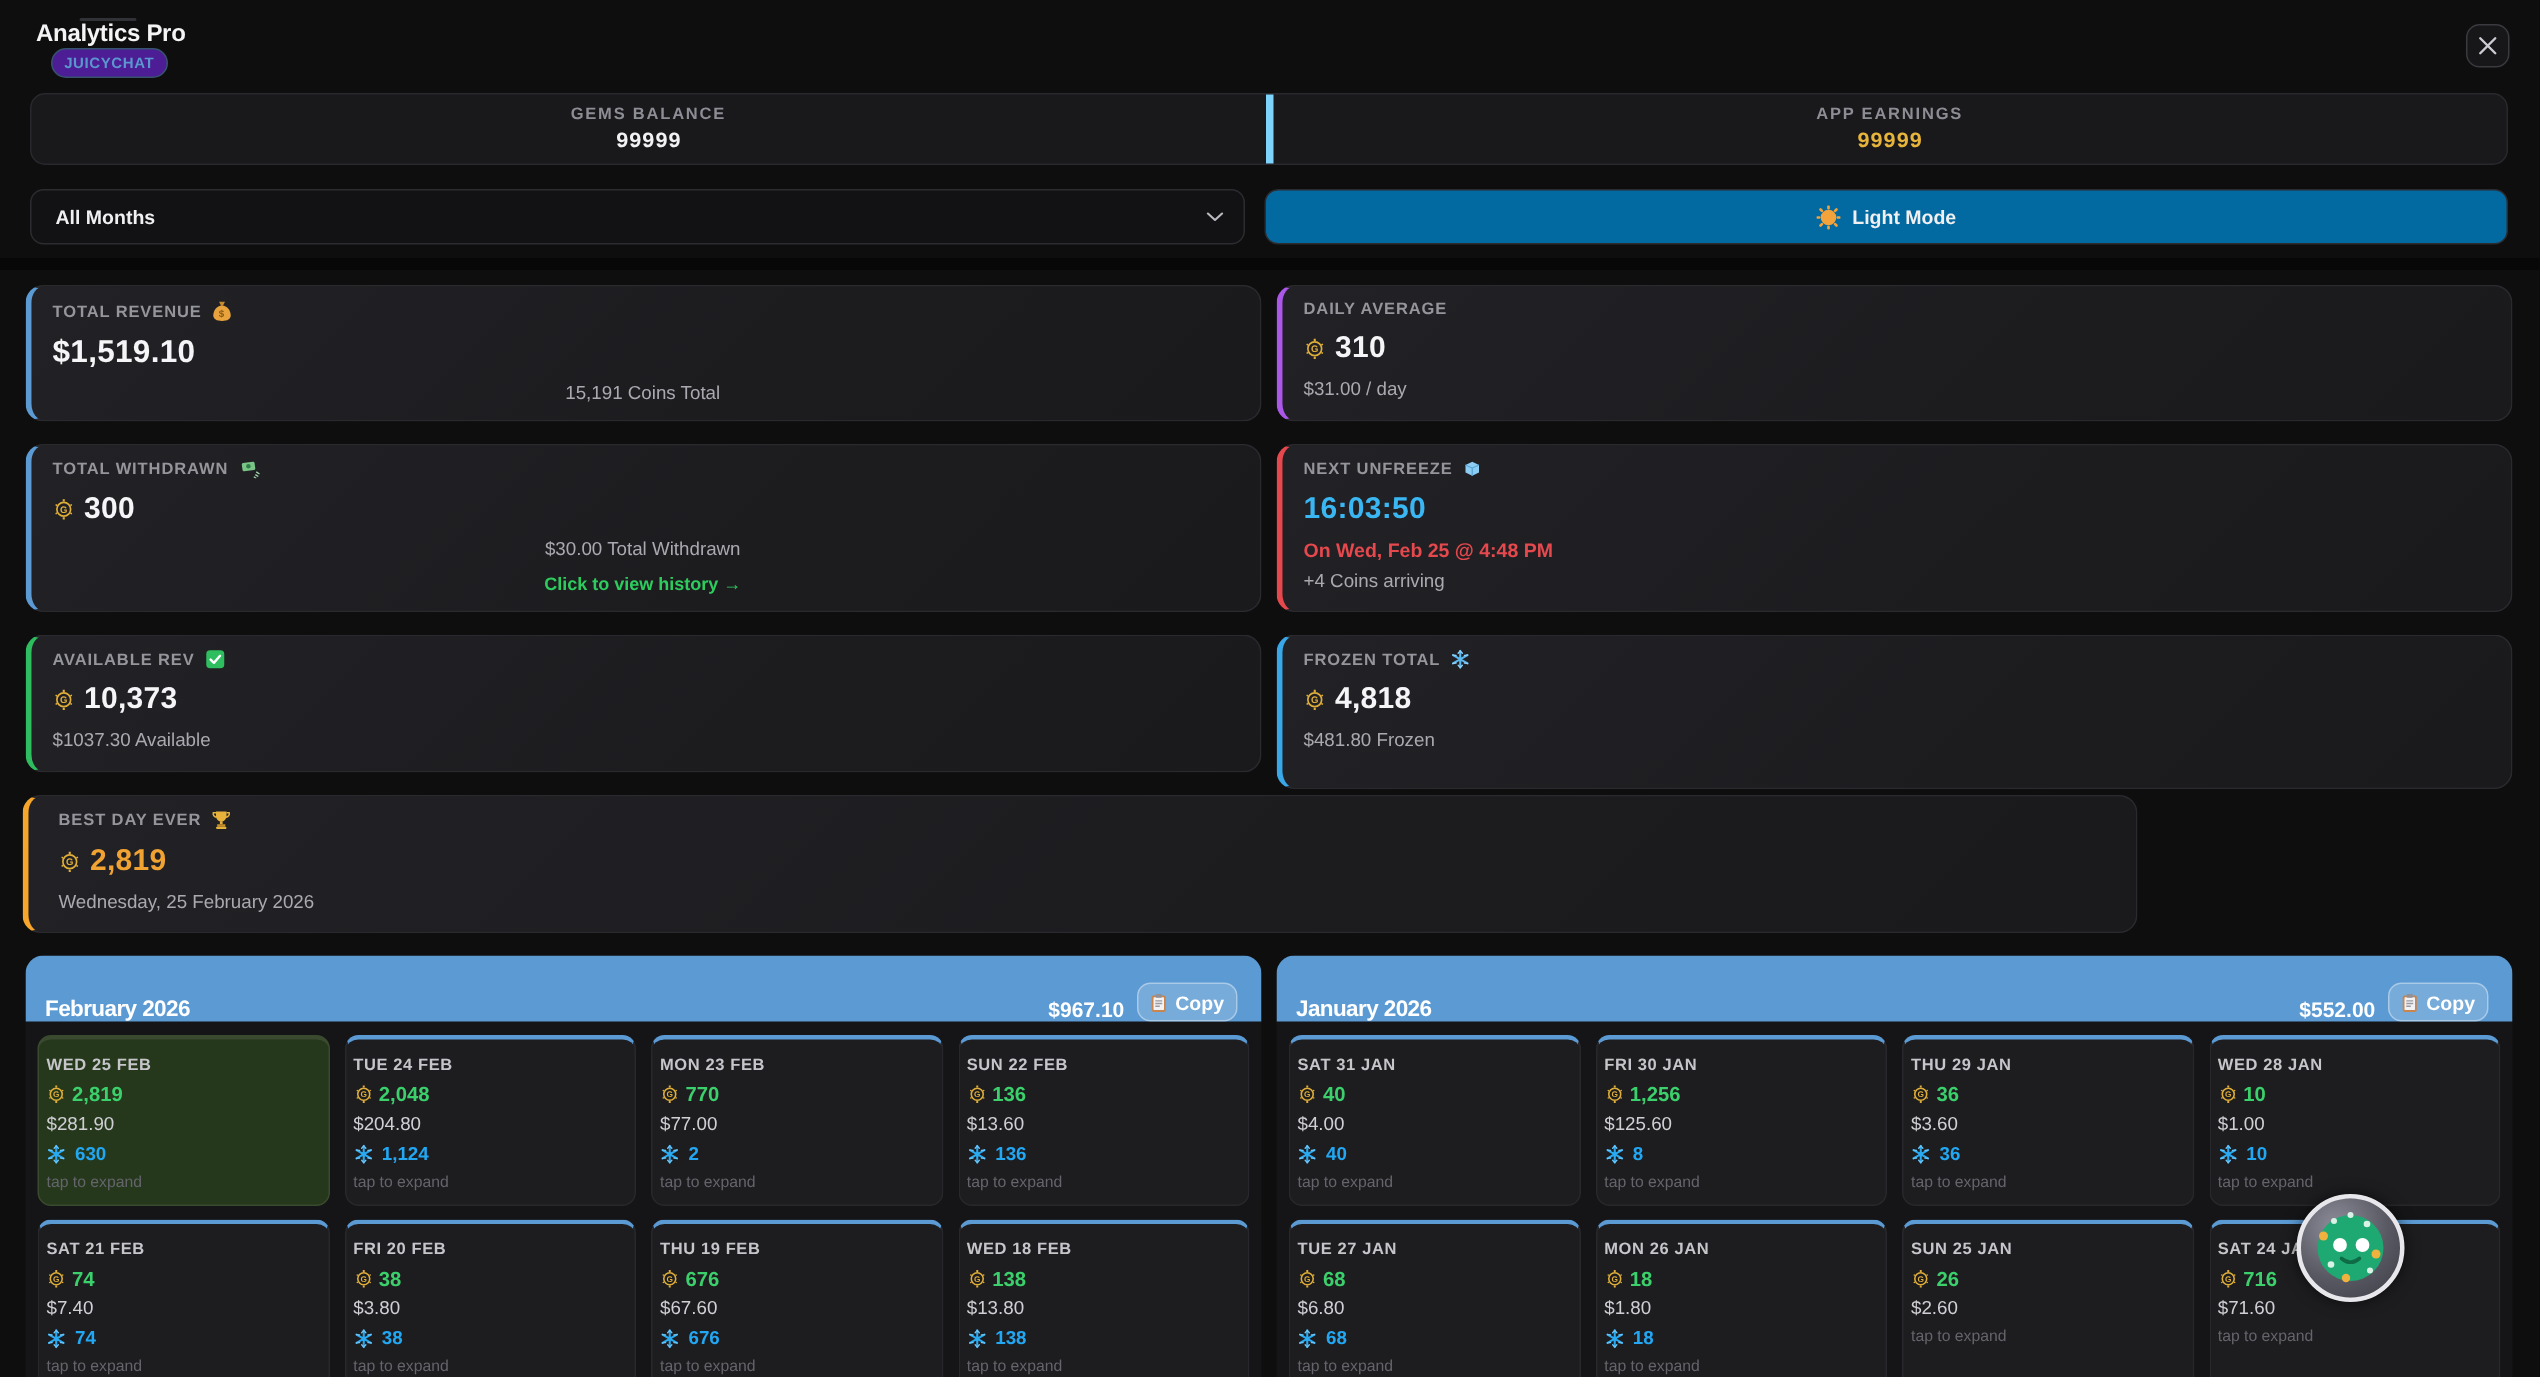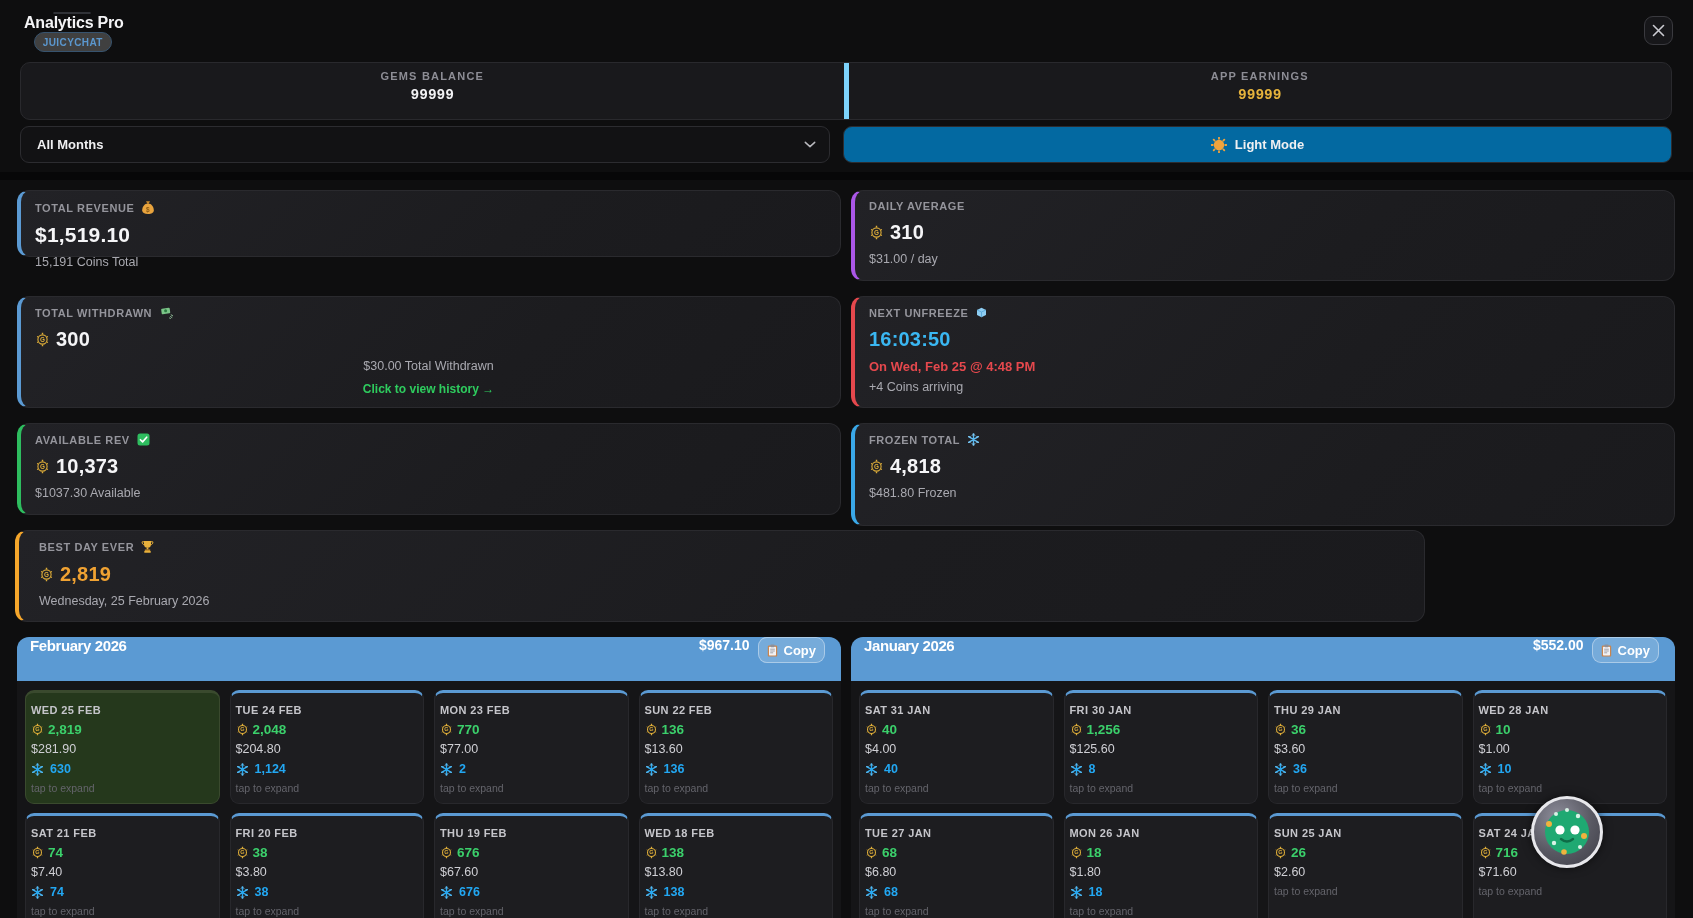--- a/index.html
+++ b/index.html
@@ -6,26 +6,26 @@
   html,body { width:1693px; height:918px; overflow:hidden; background:#0d0d0e;
     font-family:"Liberation Sans", sans-serif; }
   .page { position:relative; width:1693px; height:918px; background:#0e0e0f; }
   .mono { font-family:"Liberation Mono", monospace; font-weight:bold; }
 
   
   .hdr { position:absolute; left:20px; top:12px; height:38px; display:flex; align-items:center;flex-direction:column; }
   .logo { width:38px; height:38px; border-radius:10px; background:#141518; border:1px solid #303237; }
   .title { margin-left:4px; font-size:16px; font-weight:bold; color:#f4f4f6; letter-spacing:-0.2px; }
   .badge { margin-left:2px; border:1.5px solid #37536e; border-radius:999px; color:#5b97ce;
-    font-size:10px; font-weight:bold; letter-spacing:0.4px; padding:4px 8px 3px; background:#404040; }
+    font-size:10px; font-weight:bold; letter-spacing:0.4px; padding:4px 8px 3px; background:#4c1d95; }
   .close { position:absolute; right:20px; top:16px; width:29px; height:29px; border-radius:9px;
     border:1px solid #3a3a3f; display:flex; align-items:center; justify-content:center; background:#17171a;}
 
   
-  .balpanel { position:absolute; left:20px; top:62px; width:1652px; height:58px; background:#19191c;
+  .balpanel { position:absolute; left:20px; top:62px; width:1652px; height:48px; background:#19191c;
     border:1px solid #29292d; border-radius:10px; display:flex; }
   .balhalf { flex:1; text-align:center; padding-top:7px; }
   .balhalf + .balhalf { border-left:5px solid #7dd3fc; }
   .ballabel { font-size:11px; font-weight:bold; letter-spacing:1.2px; color:#8d8d95; }
   .balval { margin-top:5px; font-size:14.5px; font-weight:bold; color:#f2f2f4; }
   .balval.gold { color:#e7b43c; }
 
   
   .selbox { position:absolute; left:20px; top:126px; width:810px; height:37px; background:#121214;
     border:1px solid #2c2c30; border-radius:9px; display:flex; align-items:center; padding:0 13px 0 16px; }
@@ -41,21 +41,21 @@
     border:1px solid #2a2a2e; border-radius:12px; padding:9px 18px 0 14px; }
   .card .label { font-size:11px; font-weight:bold; letter-spacing:0.6px; color:#95959c;
     display:flex; align-items:center; gap:7px; }
   .card .value { margin-top:8px; height:24px; font-size:20px; color:#f5f5f7; display:flex; align-items:center; gap:6px;
     font-weight:bold; letter-spacing:0.2px; }
   .card .sub { margin-top:8px; font-size:12.5px; color:#a9a9b0; }
   .card .link { margin-top:9px; font-size:12px; font-weight:bold; color:#2ecc5e; }
 
   
   .month { position:absolute; width:824px; border-radius:12px; background:#151517; overflow:hidden; }
-  .mhead { height:44px; background:#5b9ad3; display:flex; align-items:flex-start; padding:0 16px 0 13px; }
+  .mhead { height:44px; background:#5b9ad3; display:flex; align-items:flex-end; padding:0 16px 0 13px; }
   .mhead .mtitle { font-size:15px; font-weight:bold; color:#fff; letter-spacing:-0.4px; }
   .mhead .mamt { margin-left:auto; font-size:14px; font-weight:bold; color:#fff; }
   .copybtn { margin-left:8px; height:26px; flex:none; background:rgba(255,255,255,0.17); border:1px solid rgba(255,255,255,0.38);
     border-radius:9px; display:flex; align-items:center; gap:6px; padding:0 8px; font-size:13px; font-weight:bold; color:#fff; }
   .dgrid { padding:9px 8px 12px; display:grid; grid-template-columns:repeat(4,1fr); gap:9px 10px; }
   .dcard { height:114px; background:#1d1d20; border:1px solid #28282c; border-top:3px solid #5b9ad3;
     border-radius:9px; padding:8px 12px 0 5px; position:relative; }
   .dcard.best { background:#25381c; border-top-color:#f5a62b; border-color:#3a4a2e; }
   .dcard .dlabel { font-size:11px; font-weight:bold; letter-spacing:0.4px; color:#c5c5ca; margin-top:3px; }
   .dcard .dval { margin-top:5px; height:16px; display:flex; align-items:center; gap:4px; font-size:13.5px; color:#3bd06b;
@@ -119,21 +119,21 @@
     <svg width="16" height="16" viewBox="0 0 16 16">
       <circle cx="8" cy="8" r="5.2" fill="#f2a33c"></circle>
       <g stroke="#f2a33c" stroke-width="1.8" stroke-linecap="round">
         <path d="M8 0.6 V1.8 M8 14.2 V15.4 M0.6 8 H1.8 M14.2 8 H15.4 M2.7 2.7 L3.6 3.6 M12.4 12.4 L13.3 13.3 M13.3 2.7 L12.4 3.6 M3.6 12.4 L2.7 13.3"></path>
       </g>
     </svg>
     <div class="txt">Light Mode</div>
   </div>
   <div class="divline"></div>
 
-  <div class="card" style="left:17px; top:190px; width:824px; height:67px; border-left:4px solid #5b9ad3;">
+  <div class="card" style="left:17px; top:190px; width:824px; height:91px; border-left:4px solid #5b9ad3;text-align:center;">
     <div class="label">TOTAL REVENUE
       <svg width="14" height="15" viewBox="0 0 14 15">
           <path d="M5 1.2 h4 l-1.4 2.6 h-1.2 z" fill="#c98a2e"></path>
           <path d="M7 3.6 C3.4 3.6 1.2 7.2 1.2 10.2 c0 2.6 2.2 3.8 5.8 3.8 s5.8-1.2 5.8-3.8 C12.8 7.2 10.6 3.6 7 3.6 z" fill="#e8a33d"></path>
           <text x="7" y="11.6" font-size="6.5" font-weight="bold" fill="#8a5a14" text-anchor="middle">$</text>
         </svg>
     </div>
     <div class="value" style="font-size:21px;">$1,519.10</div>
     <div class="sub">15,191 Coins Total</div>
   </div>

